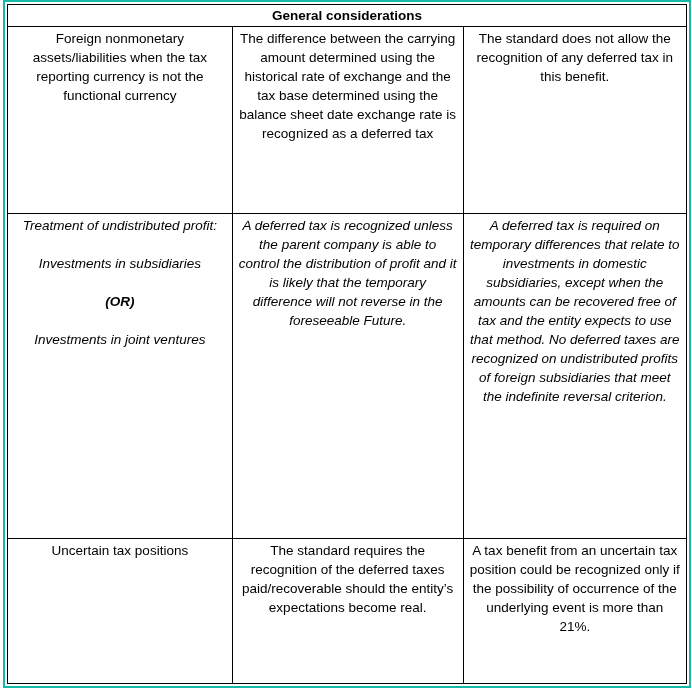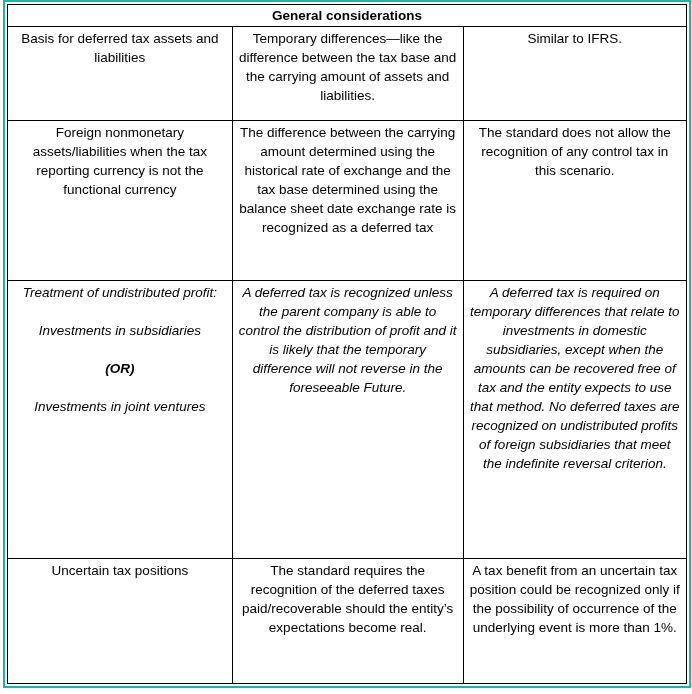--- a/index.html
+++ b/index.html
@@ -64,40 +64,35 @@
       <col style="width:33.1%">
       <col style="width:34.0%">
       <col style="width:32.9%">
     </colgroup>
     <thead>
       <tr class="row-gc">
         <th colspan="3">General considerations</th>
       </tr>
     </thead>
     <tbody>
-      <tr class="row-r1">
-        <td>Basis for deferred tax assets and liabilities</td>
-        <td>Temporary differences—like the difference between the tax base and the carrying amount of assets and liabilities.</td>
-        <td>Similar to IFRS.</td>
-      </tr>
       <tr class="row-r3">
         <td>Foreign nonmonetary assets/liabilities when the tax reporting currency is not the functional currency</td>
         <td>The difference between the carrying amount determined using the historical rate of exchange and the tax base determined using the balance sheet date exchange rate is recognized as a deferred tax</td>
-        <td>The standard does not allow the recognition of any control tax in this scenario.</td>
+        <td>The standard does not allow the recognition of any deferred tax in this benefit.</td>
       </tr>
       <tr class="row-r4">
         <td>
           <div class="para">Treatment of undistributed profit:</div>
           <div class="para">Investments in subsidiaries</div>
           <div class="para bold">(OR)</div>
           <div class="para">Investments in joint ventures</div>
         </td>
         <td>A deferred tax is recognized unless the parent company is able to control the distribution of profit and it is likely that the temporary difference will not reverse in the foreseeable Future.</td>
         <td>A deferred tax is required on temporary differences that relate to investments in domestic subsidiaries, except when the amounts can be recovered free of tax and the entity expects to use that method. No deferred taxes are recognized on undistributed profits of foreign subsidiaries that meet the indefinite reversal criterion.</td>
       </tr>
       <tr class="row-r5">
         <td>Uncertain tax positions</td>
         <td>The standard requires the recognition of the deferred taxes paid/recoverable should the entity’s expectations become real.</td>
-        <td>A tax benefit from an uncertain tax position could be recognized only if the possibility of occurrence of the underlying event is more than 1%.</td>
+        <td>A tax benefit from an uncertain tax position could be recognized only if the possibility of occurrence of the underlying event is more than 21%.</td>
       </tr>
     </tbody>
   </table>
 </div>
 
 </body></html>

